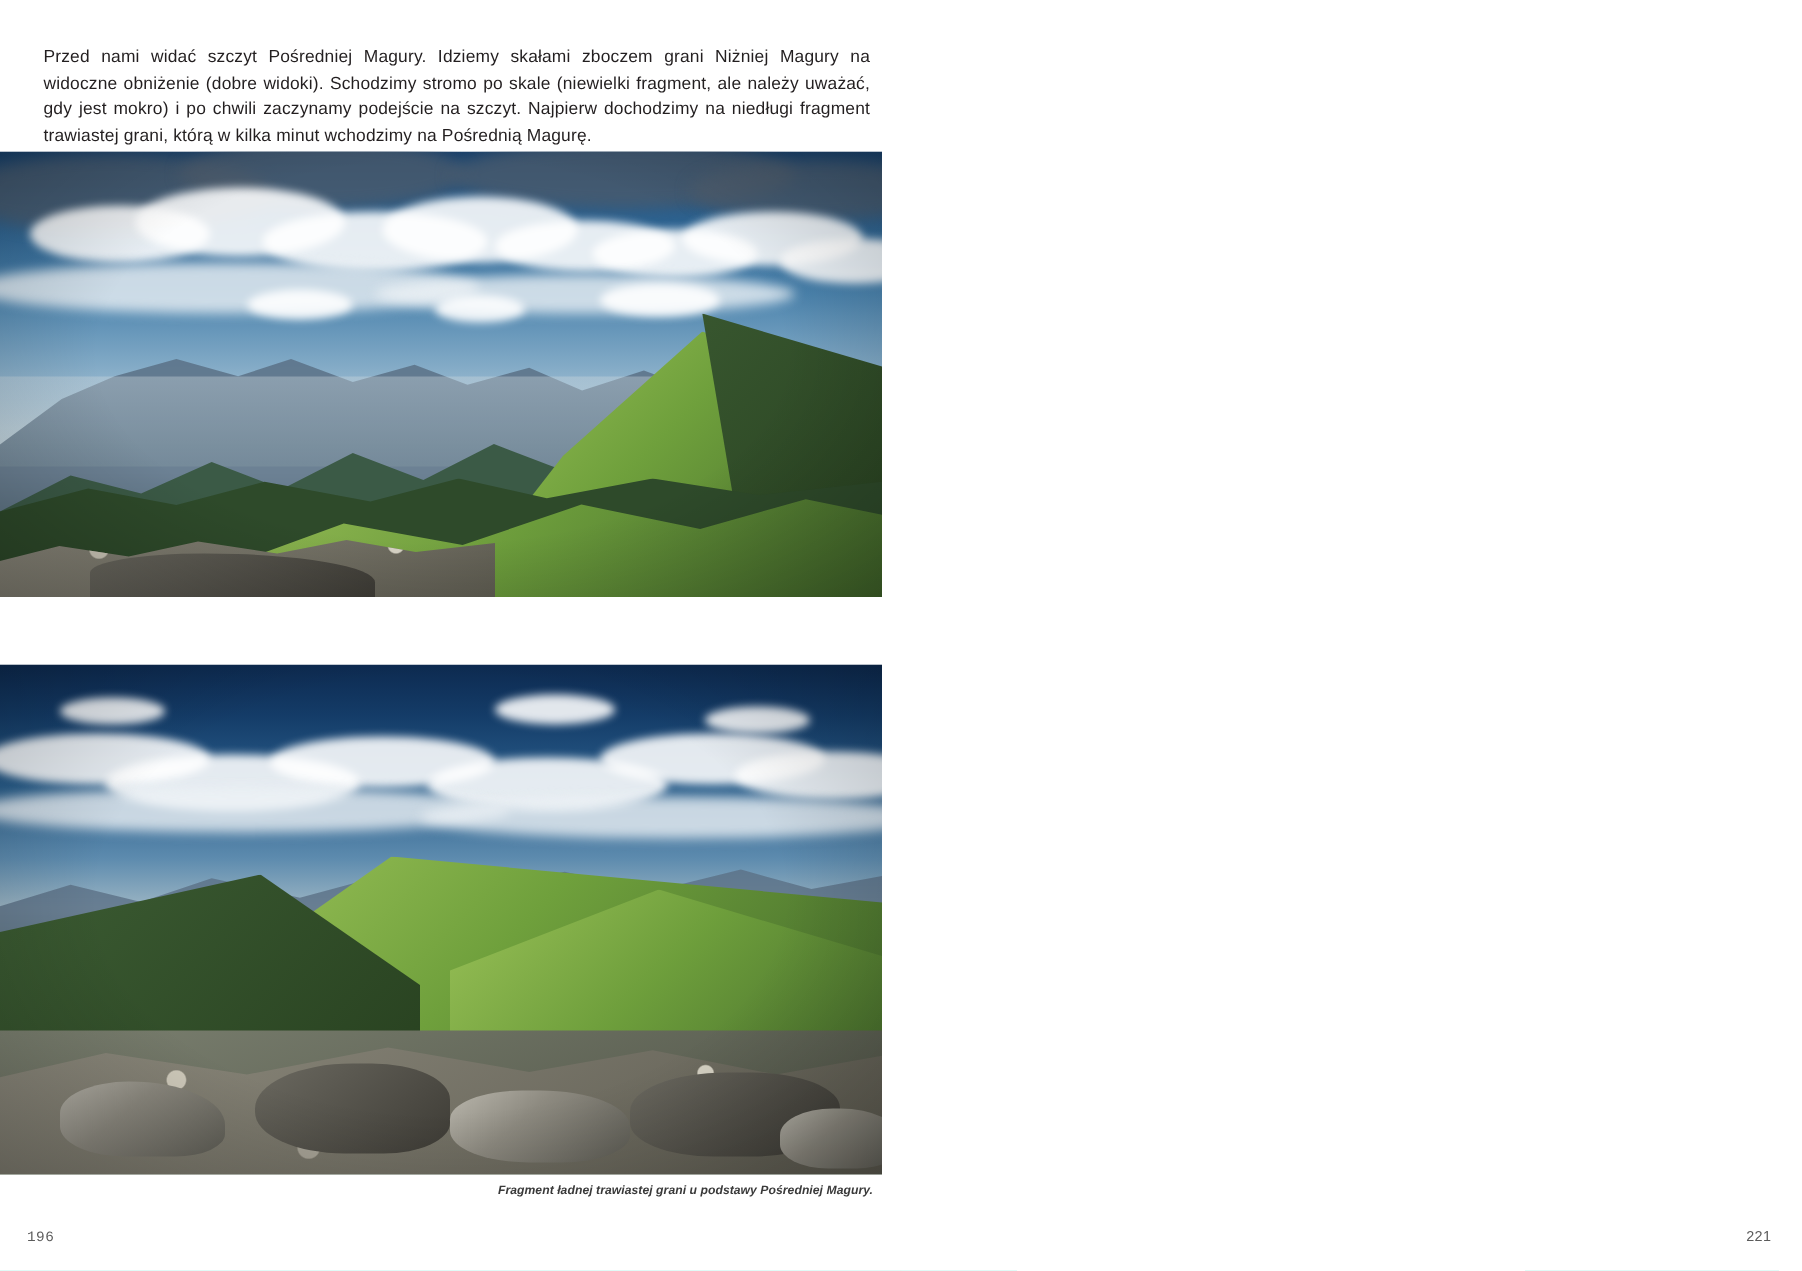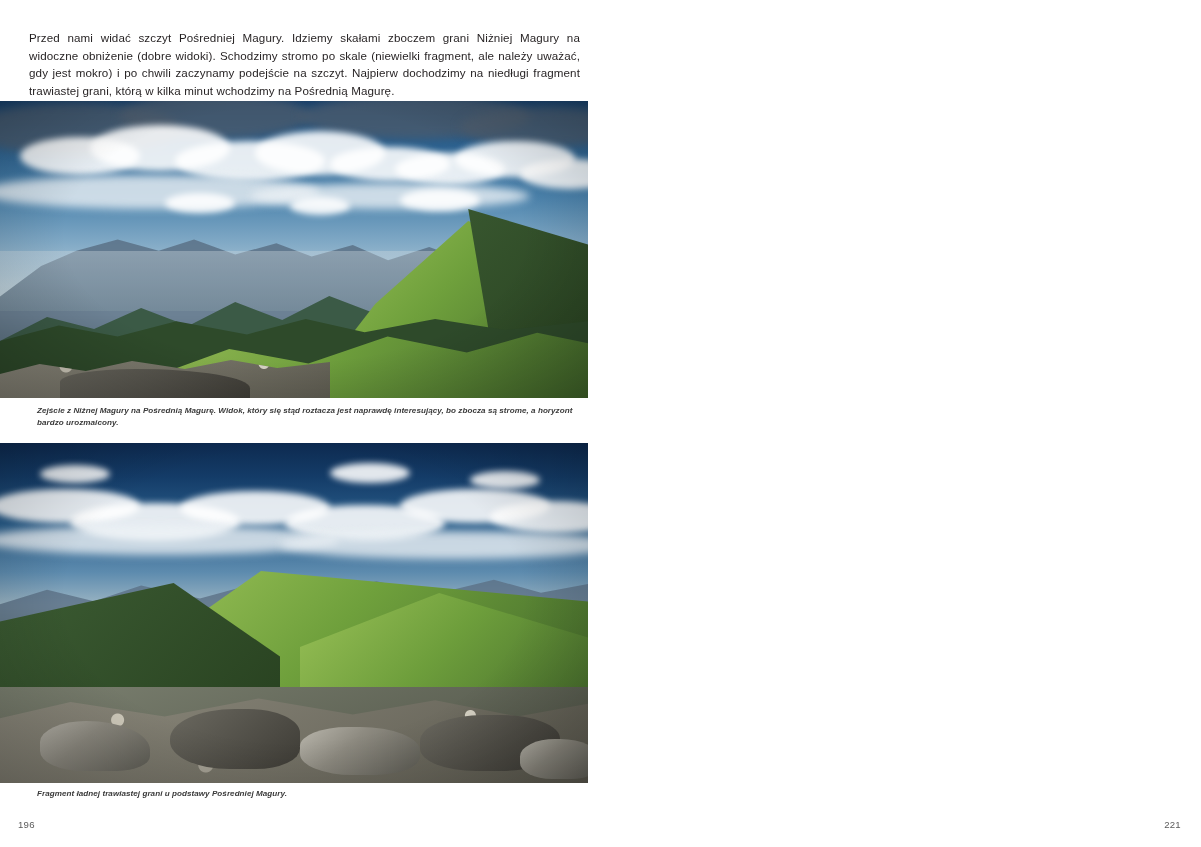--- a/index.html
+++ b/index.html
@@ -193,31 +193,31 @@
   .caption {
     position: absolute;
     font-style: italic;
     font-size: 8.1px;
     line-height: 12.4px;
     color: #3a3a3a;
     font-weight: 600;
     letter-spacing: 0.005em;
   }
   .caption-1 { left: 37px; top: 405px; width: 545px; }
-  .caption-2 { left: 37px; top: 788px; width: 545px; }
+  .caption-2 { left: 37px; top: 788px; width: 545px; text-align: right; }
 
   
   .folio {
     position: absolute;
     bottom: 17px;
     font-size: 9.6px;
     color: #5b5b5b;
     letter-spacing: 0.03em;
   }
-  .folio-left  { left: 18px; }
+  .folio-left  { left: 18px; font-family: Liberation Mono, monospace; }
   .folio-right { right: 20px; }
 </style>
 </head>
 <body>
 
 <div class="spread">
 
   <div class="page page-left">
 
     <div class="intro-text">Przed nami widać szczyt Pośredniej Magury. Idziemy skałami zboczem grani Niżniej Magury na widoczne obniżenie (dobre widoki). Schodzimy stromo po skale (niewielki fragment, ale należy uważać, gdy jest mokro) i po chwili zaczynamy podejście na szczyt. Najpierw dochodzimy na niedługi fragment trawiastej grani, którą w kilka minut wchodzimy na Pośrednią Magurę.</div>
@@ -268,21 +268,20 @@
       <div class="grass-lit" style="left:150px; top:212px; width:440px; height:90px;
                   clip-path: polygon(0% 72%, 18% 40%, 36% 56%, 54% 26%, 72% 44%, 88% 22%, 100% 34%, 100% 100%, 0% 100%);
                   opacity:0.95;"></div>
       <div class="scree" style="left:0px; top:250px; width:330px; height:50px;
                   clip-path: polygon(0% 46%, 12% 26%, 26% 40%, 40% 20%, 56% 36%, 70% 18%, 84% 34%, 100% 22%, 100% 100%, 0% 100%);"></div>
       <div class="rock-dark" style="left:60px; top:268px; width:190px; height:32px; border-radius:40% 60% 0 0;"></div>
 
       <div class="vignette"></div>
     </div>
 
-    <div class="caption caption-1">Zejście z Niżnej Magury na Pośrednią Magurę. Widok, który się stąd roztacza jest naprawdę interesujący, bo zbocza są strome, a horyzont bardzo urozmaicony.</div>
 
     <div class="photo photo-2">
       <div class="sky sky-b"></div>
 
       <div class="cloud" style="left:-10px; top:46px;  width:150px; height:34px;"></div>
       <div class="cloud" style="left:70px;  top:60px;  width:170px; height:38px;"></div>
       <div class="cloud" style="left:180px; top:48px;  width:150px; height:34px;"></div>
       <div class="cloud" style="left:285px; top:62px;  width:160px; height:36px;"></div>
       <div class="cloud" style="left:400px; top:46px;  width:150px; height:34px;"></div>
       <div class="cloud" style="left:490px; top:58px;  width:130px; height:32px;"></div>

